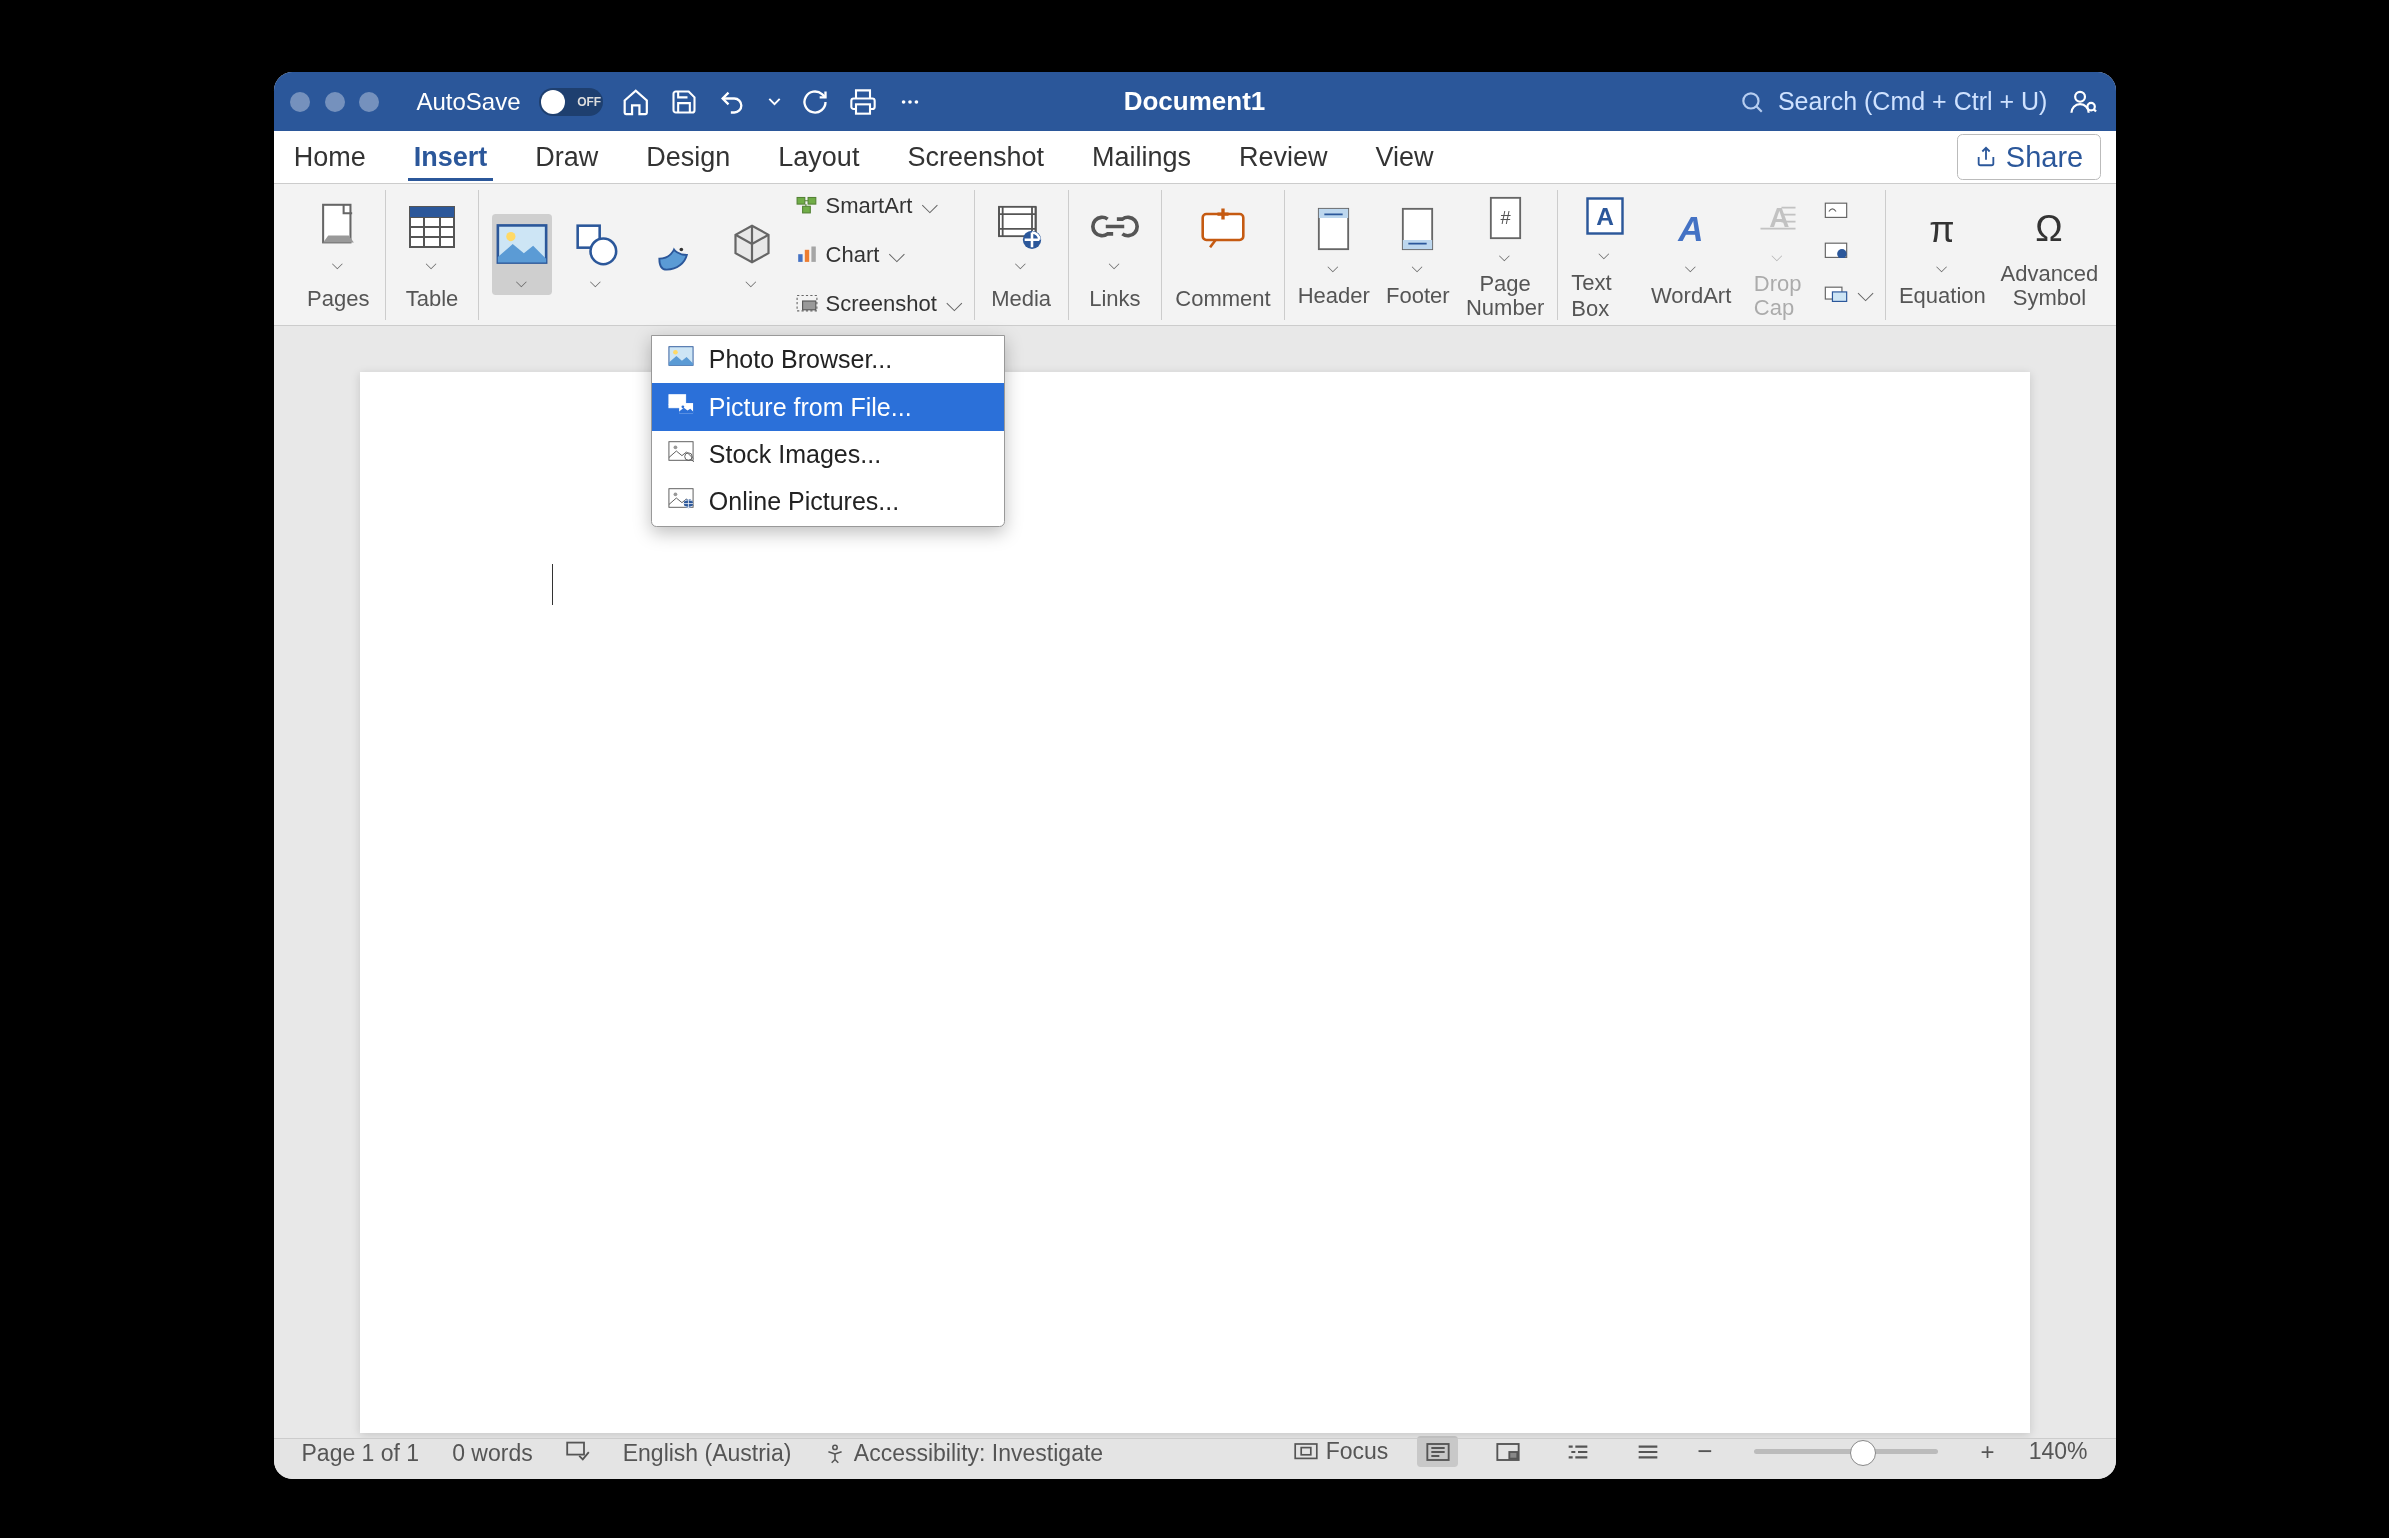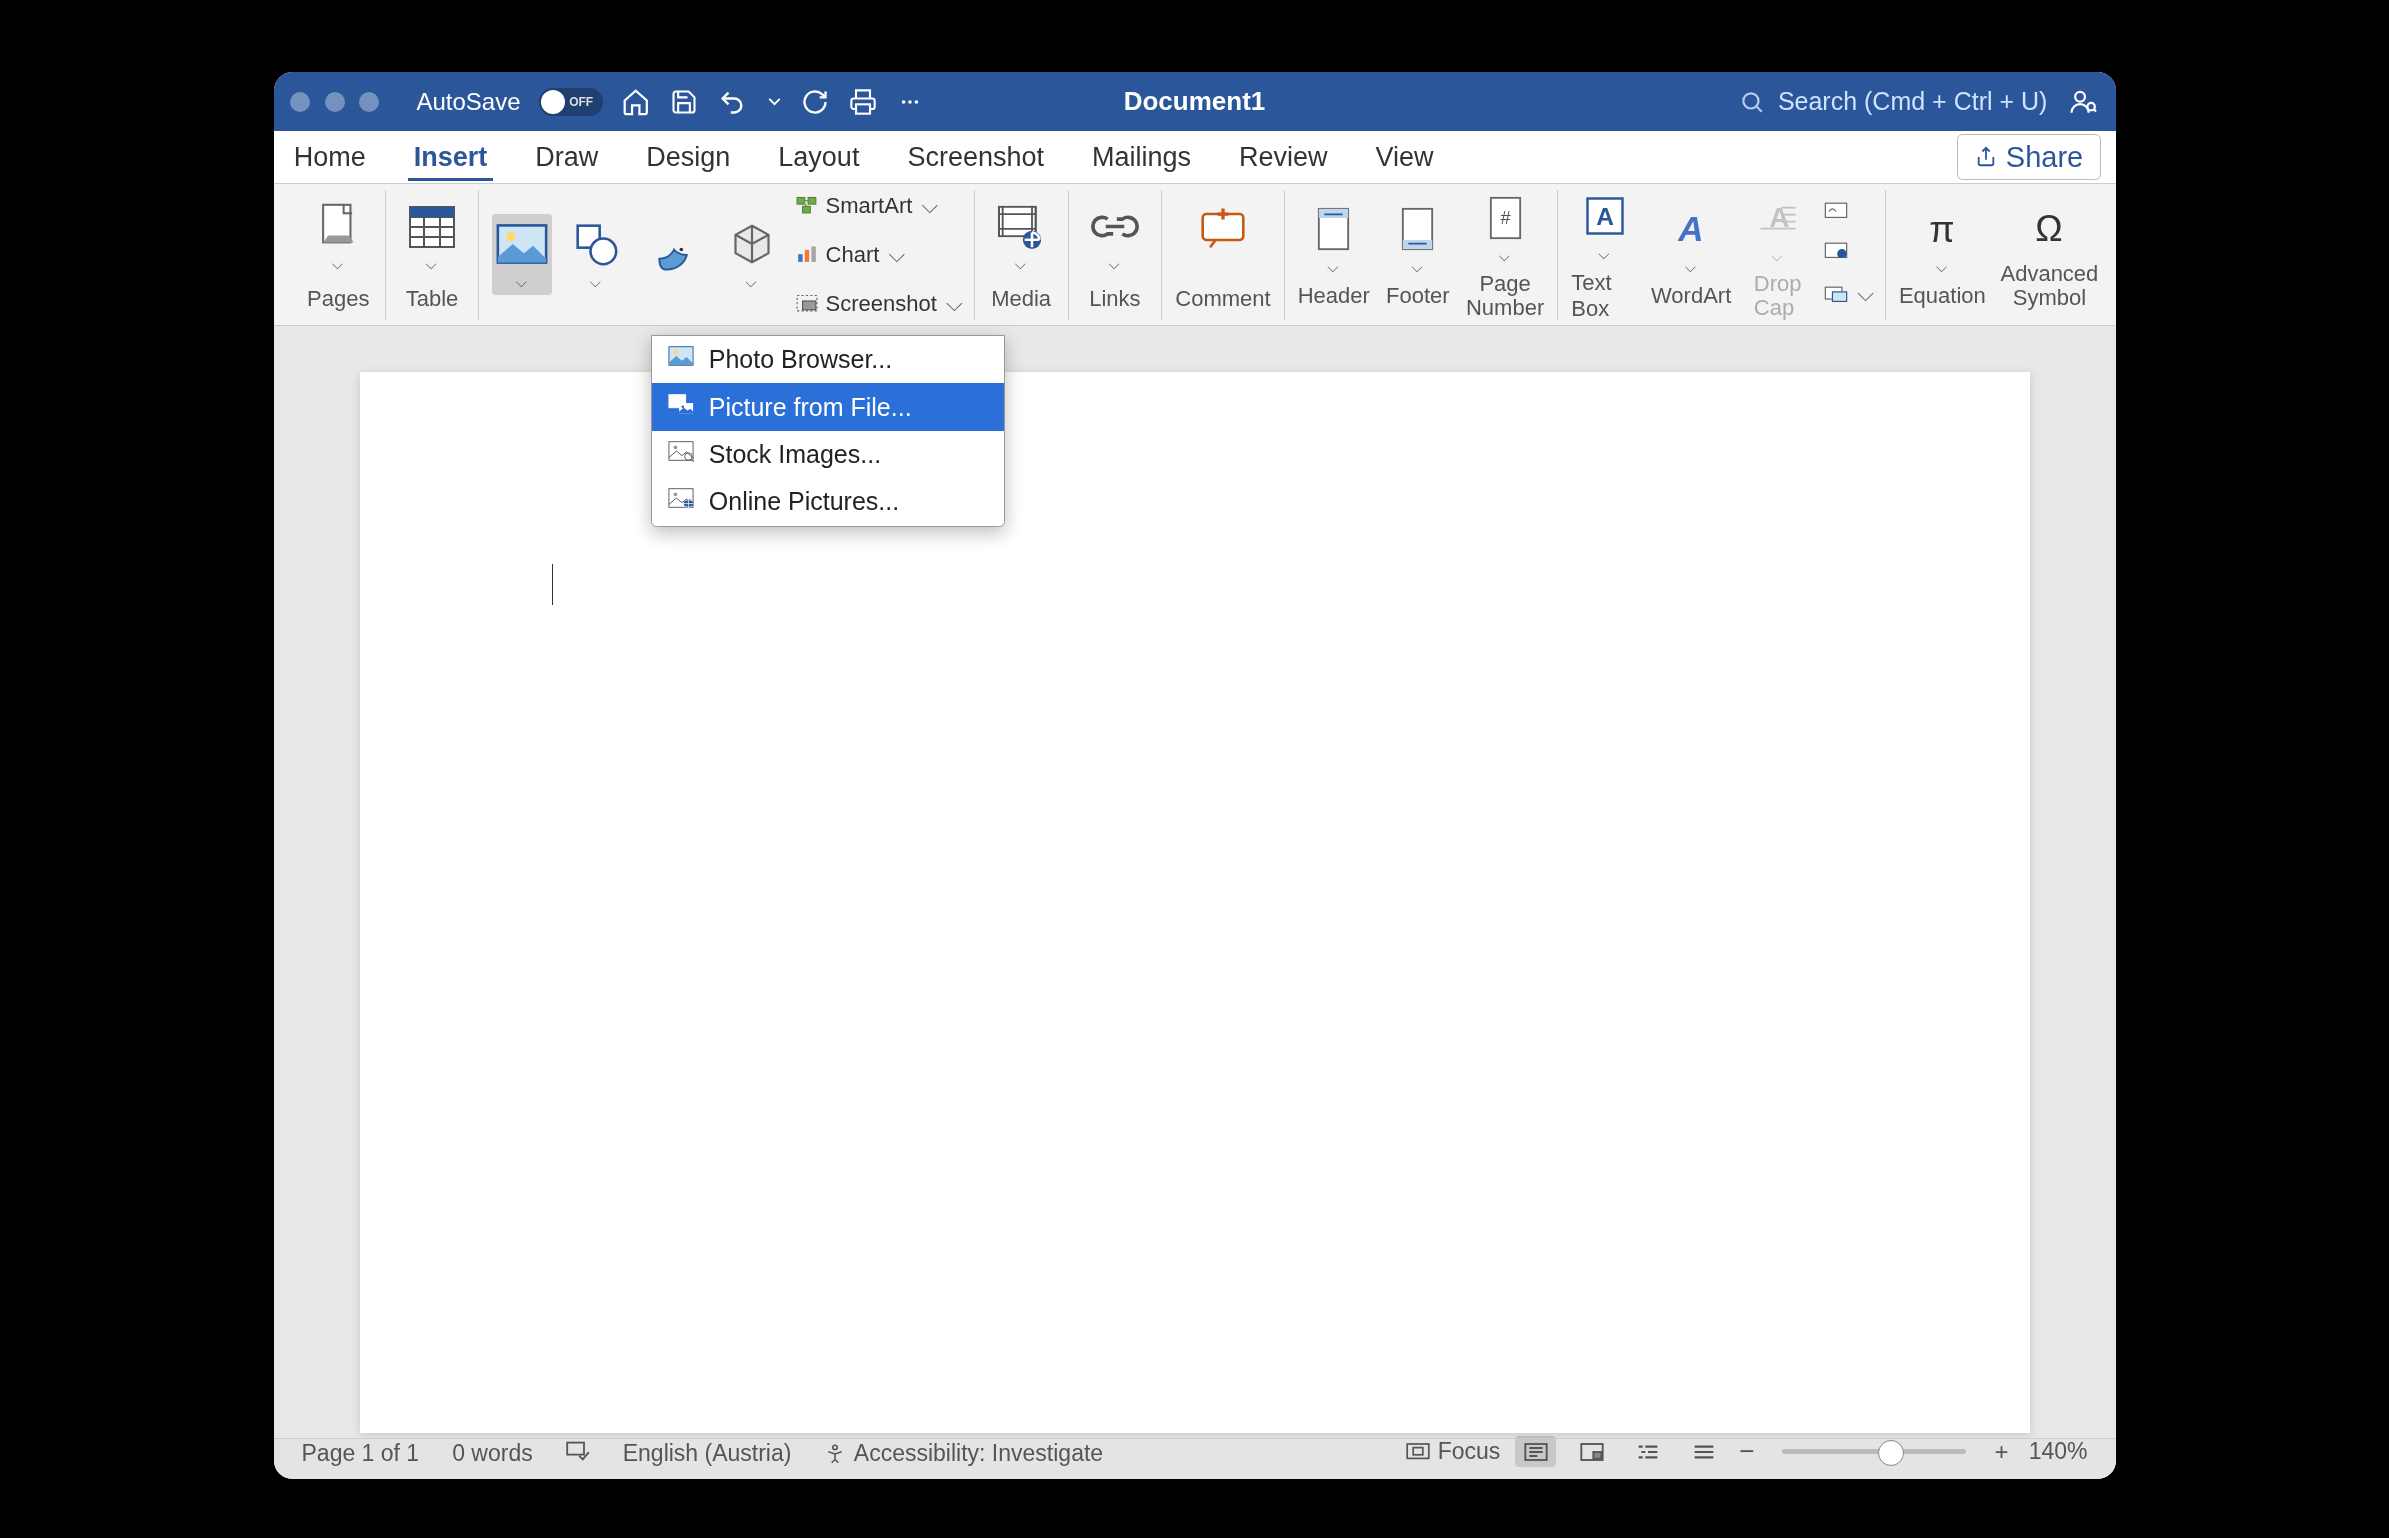--- a/index.html
+++ b/index.html
@@ -5,21 +5,21 @@
 *{margin:0;padding:0;box-sizing:border-box;font-family:-apple-system,BlinkMacSystemFont,"Segoe UI",Arial,sans-serif}
 body{background:#000;width:2389px;height:1538px;display:flex;align-items:flex-start;justify-content:center;padding-top:72px}
 .window{width:1842px;height:1407px;background:#e8e8e8;border-radius:18.4px;overflow:hidden;box-shadow:0 18.4px 55px rgba(0,0,0,.5);position:relative;display:flex;flex-direction:column}
 .titlebar{height:59px;background:#2b579a;display:flex;align-items:center;padding:0 16.6px;color:#fff;position:relative}
 .traffic{display:flex;gap:14.7px;margin-right:37px}
 .traffic span{width:20px;height:20px;border-radius:50%;background:rgba(255,255,255,.35)}
 .tb-left{display:flex;align-items:center;gap:18.4px}
 .autosave{font-size:24px;font-weight:500;color:#fff}
 .toggle{width:64px;height:28px;background:#1e3f6f;border-radius:14px;display:flex;align-items:center;justify-content:flex-end;padding:1.8px;position:relative}
 .toggle::before{content:"";width:24px;height:24px;background:#fff;border-radius:50%;position:absolute;left:1.8px}
-.toggle-label{font-size:12px;color:#ddd;margin-right:8px;font-weight:600}
+.toggle-label{font-size:12px;color:#ddd;margin-right:0;font-weight:600}
 .tb-icon{width:29.5px;height:29.5px;display:flex;align-items:center;justify-content:center;color:#fff;cursor:pointer}
 .doctitle{position:absolute;left:50%;transform:translateX(-50%);font-size:26px;font-weight:600;color:#fff}
 .tb-right{margin-left:auto;display:flex;align-items:center;gap:22px}
 .search{display:flex;align-items:center;gap:13px;color:#cfe2ff;font-size:25px}
 .search svg{opacity:.85}
 .tabs{height:53px;background:#fff;border-bottom:0.9px solid #ccc;display:flex;align-items:center;padding:0 14.7px;gap:37px;position:relative}
 .tab{font-size:27px;color:#333;padding:9.2px 5.5px;cursor:pointer}
 .tab.active{color:#2b579a;font-weight:700;border-bottom:3.7px solid #2b579a;padding-bottom:5.5px}
 .share-btn{margin-left:auto;border:0.9px solid #bbb;border-radius:5.5px;padding:5.5px 16.6px;font-size:29px;color:#2b579a;display:flex;align-items:center;gap:9.2px;background:#fff;cursor:pointer}
 .ribbon{height:142px;background:#f3f3f3;border-bottom:0.9px solid #ccc;display:flex;align-items:stretch;padding:5.5px 18.4px;position:relative}
@@ -33,21 +33,21 @@
 .stack-item{display:flex;align-items:center;gap:7.4px;font-size:22px;color:#333;cursor:pointer}
 .stack-item svg{flex-shrink:0}
 .dropdown-menu{position:absolute;top:263px;left:377px;width:354px;background:#fff;border:0.9px solid #999;border-radius:0 0 5.5px 5.5px;box-shadow:0 5.5px 18.4px rgba(0,0,0,.25);z-index:100}
 .menu-item{display:flex;gap:14.7px;padding:9.2px 16.6px;font-size:25px;color:#222;cursor:pointer}
 .menu-item.selected{background:#2b70d9;color:#fff}
 .menu-item svg{flex-shrink:0}
 .canvas-area{flex:1;background:#e8e8e8;display:flex;justify-content:center;overflow:hidden;padding-top:46px}
 .page{width:1670px;height:1061px;background:#fff;box-shadow:0 1.8px 9.2px rgba(0,0,0,.15);position:relative}
 .cursor{position:absolute;top:192px;left:192px;width:1.8px;height:41px;background:#333}
 .statusbar{height:41px;background:#e4e4e4;border-top:0.9px solid #ccc;display:flex;align-items:flex-end;padding:12px 28px;font-size:23px;color:#555;gap:33px}
-.sb-right{margin-left:auto;display:flex;align-items:center;gap:15px}
+.sb-right{margin-left:auto;display:flex;align-items:center;gap:29px}
 .sb-right .viewbtn{width:41px;height:31px;display:flex;align-items:center;justify-content:center;cursor:pointer}
 .sb-right .viewbtn.active{background:#c8c8c8;border-radius:3.7px}
 .zoom-slider{width:184px;height:5.5px;background:#bbb;border-radius:2.8px;position:relative;margin:0 13px}
 .zoom-slider::after{content:"";position:absolute;top:-9.2px;left:52%;width:24px;height:24px;background:#fff;border:0.9px solid #888;border-radius:50%}
 .disabled{opacity:.45}
 .ribbon .pictures-active{background:#cfcfcf;border-radius:3.7px;padding:3.7px}
 </style>
 </head>
 <body>
 

